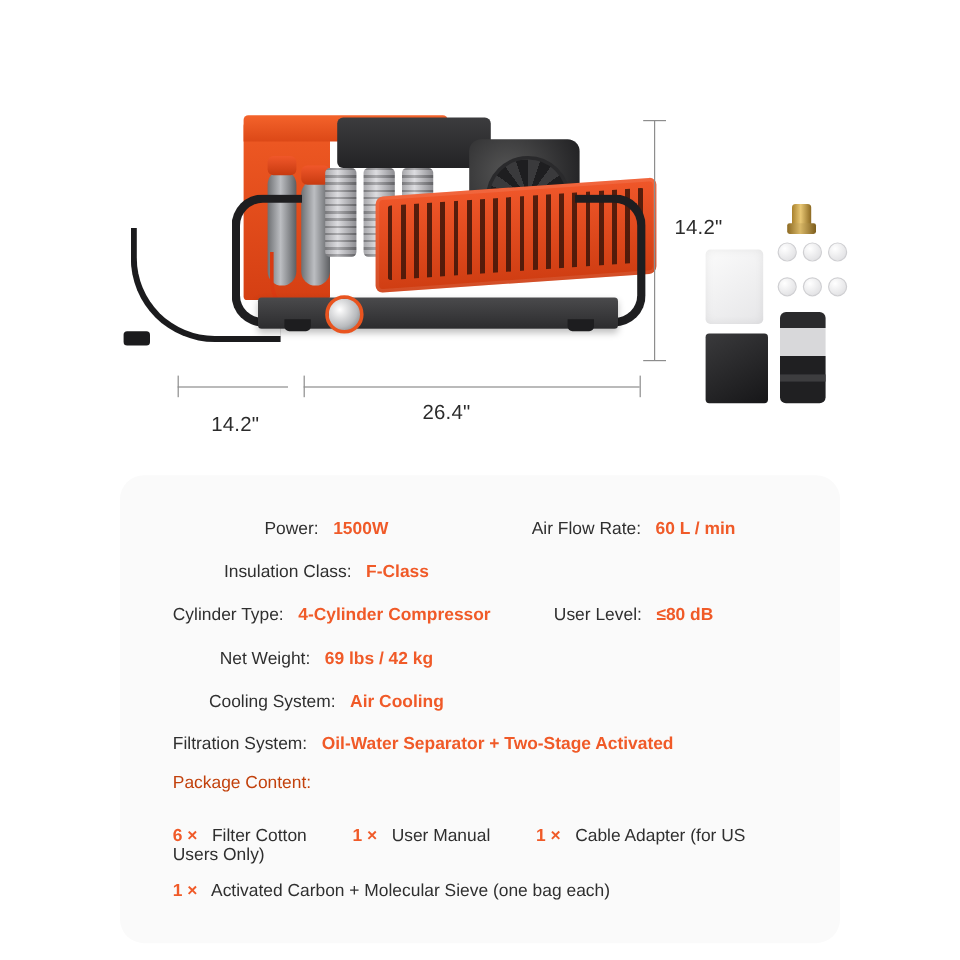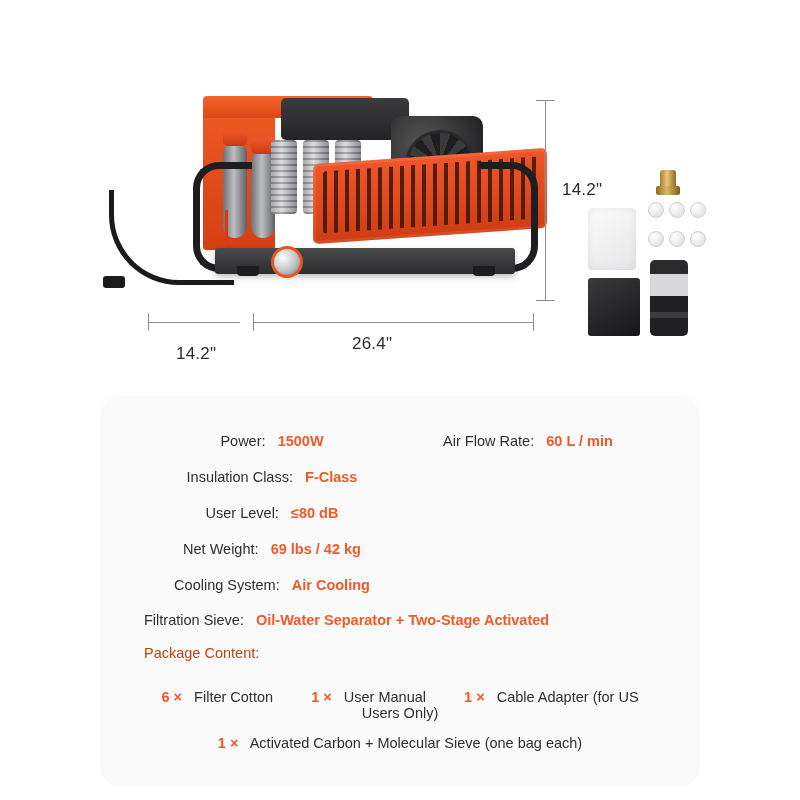--- a/index.html
+++ b/index.html
@@ -392,21 +392,20 @@
   }
   .pkg-title {
     font-size: 14.5px;
     color: #c2410c;
     margin-bottom: 28px;
   }
   .pkg-line {
     font-size: 14.5px;
     color: #2f2f2f;
     margin-bottom: 14px;
-    text-align: center;
   }
   .pkg-line .qty {
     color: #f05a28;
     font-weight: bold;
   }
   .pkg-gap { display: inline-block; width: 30px; }
 </style>
 </head>
 <body>
 
@@ -499,20 +498,25 @@
     <div class="spec-row">
       <div class="spec-col">
         <span class="lbl">Insulation Class:</span>
         <span>&nbsp;</span>
         <span class="val">F-Class</span>
       </div>
     </div>
 
     <div class="spec-row">
       <div class="spec-col">
+        <span class="lbl">Cylinder Type:</span>
+        <span>&nbsp;</span>
+        <span class="val">4-Cylinder Compressor</span>
+      </div>
+      <div class="spec-col">
         <span class="lbl">User Level:</span>
         <span>&nbsp;</span>
         <span class="val">≤80 dB</span>
       </div>
     </div>
 
     <div class="spec-row">
       <div class="spec-col">
         <span class="lbl">Net Weight:</span>
         <span>&nbsp;</span>
@@ -523,21 +527,21 @@
     <div class="spec-row">
       <div class="spec-col">
         <span class="lbl">Cooling System:</span>
         <span>&nbsp;</span>
         <span class="val">Air Cooling</span>
       </div>
       <div class="spec-col"></div>
     </div>
 
     <div class="spec-full">
-      <span class="lbl">Filtration Sieve:</span>
+      <span class="lbl">Filtration System:</span>
       <span>&nbsp;</span>
       <span class="val">Oil-Water Separator + Two-Stage Activated</span>
     </div>
 
 
     <div class="pkg-title">Package Content:</div>
 
     <div class="pkg-line">
       <span class="qty">6 ×</span>
       <span>&nbsp;</span>

